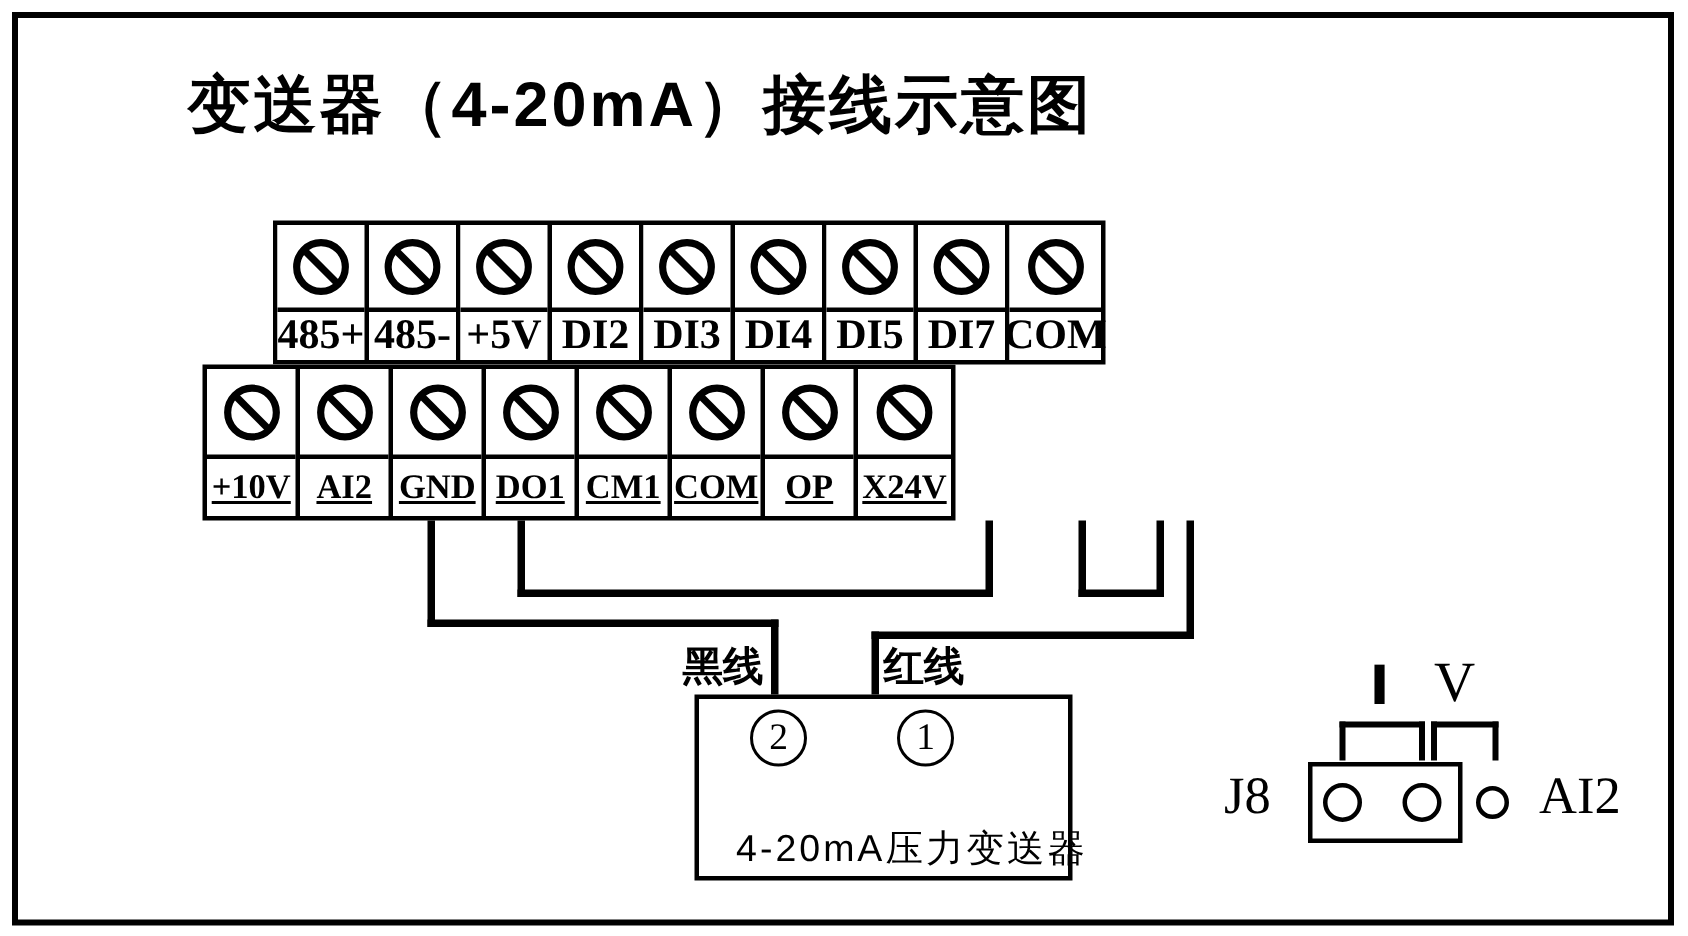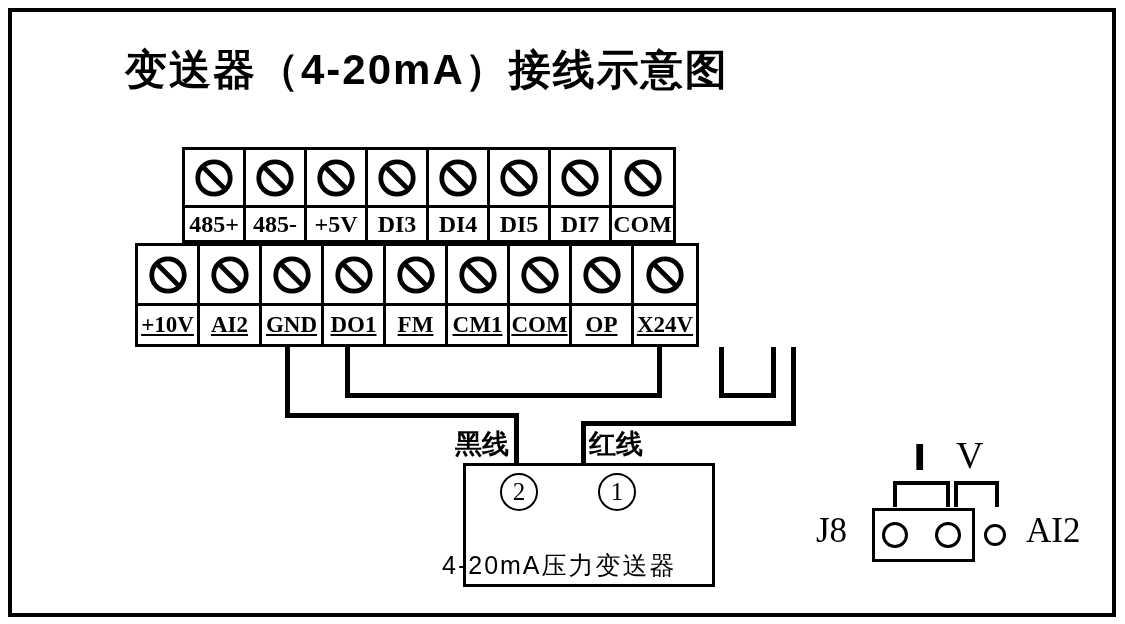--- a/index.html
+++ b/index.html
@@ -26,41 +26,41 @@
   .cell:last-child{border-right:none;}
   #row-top .cell{width:61px;}
   #row-bottom .cell{width:62px;}
   .screw{display:flex;align-items:center;justify-content:center;border-bottom:3px solid #000;}
   #row-top .screw{height:55px;}
   #row-bottom .screw{height:57px;}
   .tlabel{
     flex:1;display:flex;align-items:center;justify-content:center;
     font-family:"Liberation Serif","DejaVu Serif",serif;font-weight:bold;
   }
-  #row-top .tlabel{font-size:24px;}
+  #row-top .tlabel{font-size:28px;}
   #row-bottom .tlabel{font-size:23px;}
   
   .wire{position:absolute;background:#000;}
   
   .wire-text{
     position:absolute;font-size:27px;font-weight:bold;white-space:nowrap;
     font-family:Liberation Sans, sans-serif;
   }
   
   #tx-box{
     left:463px;top:463px;width:252px;height:124px;
     border:3px solid #000;box-sizing:border-box;background:#fff;
   }
   .pin-circle{
     position:absolute;width:38px;height:38px;border:2px solid #000;border-radius:50%;
     box-sizing:border-box;display:flex;align-items:center;justify-content:center;
     font-family:"Liberation Serif","DejaVu Serif",serif;font-size:25px;background:#fff;
   }
   #tx-label{
-    left:442px;top:549px;width:284px;text-align:left;font-size:25px;
+    left:466px;top:549px;width:284px;text-align:center;font-size:25px;
     letter-spacing:2px;white-space:nowrap;
   }
   
   .serif-big{
     position:absolute;font-family:"Liberation Serif","DejaVu Serif",serif;
     font-size:35px;white-space:nowrap;
   }
   #j8-rect{
     left:872px;top:508px;width:103px;height:54px;
     border:3px solid #000;box-sizing:border-box;background:#fff;
@@ -114,20 +114,29 @@
       </div>
       <div class="tlabel">+5V</div>
     </div>
     <div class="cell">
       <div class="screw">
         <svg width="42" height="42" viewBox="0 0 44 44">
           <circle cx="22" cy="22" r="17" fill="none" stroke="#000" stroke-width="5"></circle>
           <line x1="10.5" y1="10.5" x2="33.5" y2="33.5" stroke="#000" stroke-width="5"></line>
         </svg>
       </div>
+      <div class="tlabel">DI2</div>
+    </div>
+    <div class="cell">
+      <div class="screw">
+        <svg width="42" height="42" viewBox="0 0 44 44">
+          <circle cx="22" cy="22" r="17" fill="none" stroke="#000" stroke-width="5"></circle>
+          <line x1="10.5" y1="10.5" x2="33.5" y2="33.5" stroke="#000" stroke-width="5"></line>
+        </svg>
+      </div>
       <div class="tlabel">DI3</div>
     </div>
     <div class="cell">
       <div class="screw">
         <svg width="42" height="42" viewBox="0 0 44 44">
           <circle cx="22" cy="22" r="17" fill="none" stroke="#000" stroke-width="5"></circle>
           <line x1="10.5" y1="10.5" x2="33.5" y2="33.5" stroke="#000" stroke-width="5"></line>
         </svg>
       </div>
       <div class="tlabel">DI4</div>
@@ -189,29 +198,20 @@
       <div class="tlabel">GND</div>
     </div>
     <div class="cell">
       <div class="screw">
         <svg width="42" height="42" viewBox="0 0 44 44">
           <circle cx="22" cy="22" r="17" fill="none" stroke="#000" stroke-width="5"></circle>
           <line x1="10.5" y1="10.5" x2="33.5" y2="33.5" stroke="#000" stroke-width="5"></line>
         </svg>
       </div>
       <div class="tlabel">DO1</div>
-    </div>
-    <div class="cell">
-      <div class="screw">
-        <svg width="42" height="42" viewBox="0 0 44 44">
-          <circle cx="22" cy="22" r="17" fill="none" stroke="#000" stroke-width="5"></circle>
-          <line x1="10.5" y1="10.5" x2="33.5" y2="33.5" stroke="#000" stroke-width="5"></line>
-        </svg>
-      </div>
-      <div class="tlabel">FM</div>
     </div>
     <div class="cell">
       <div class="screw">
         <svg width="42" height="42" viewBox="0 0 44 44">
           <circle cx="22" cy="22" r="17" fill="none" stroke="#000" stroke-width="5"></circle>
           <line x1="10.5" y1="10.5" x2="33.5" y2="33.5" stroke="#000" stroke-width="5"></line>
         </svg>
       </div>
       <div class="tlabel">CM1</div>
     </div>

